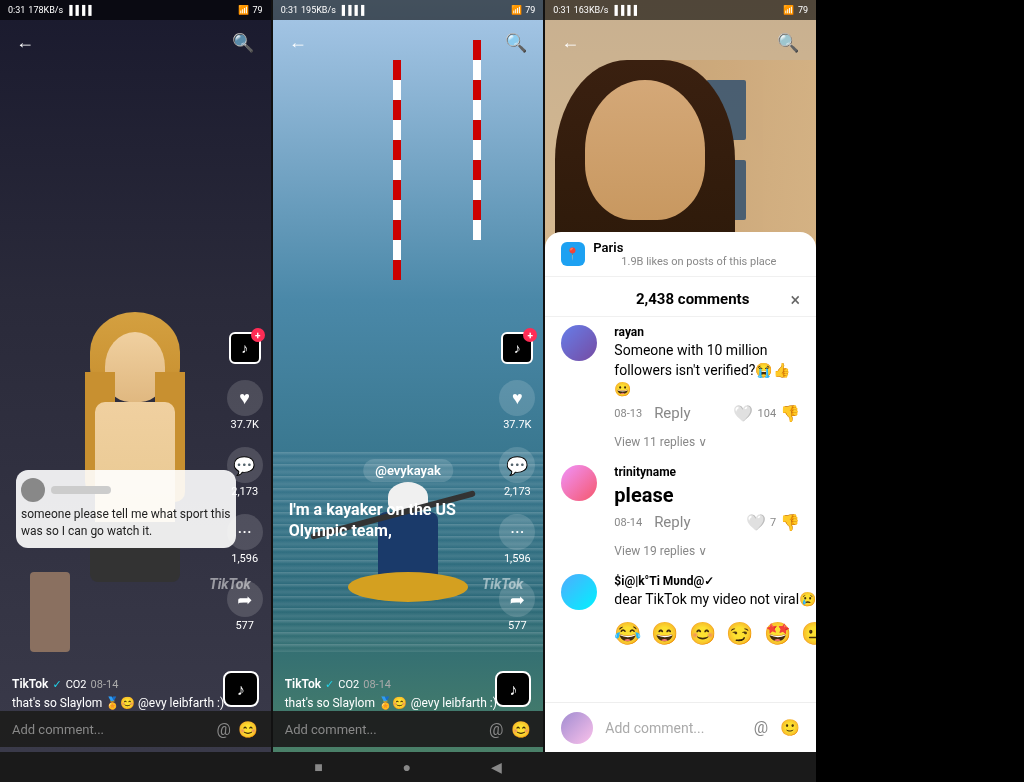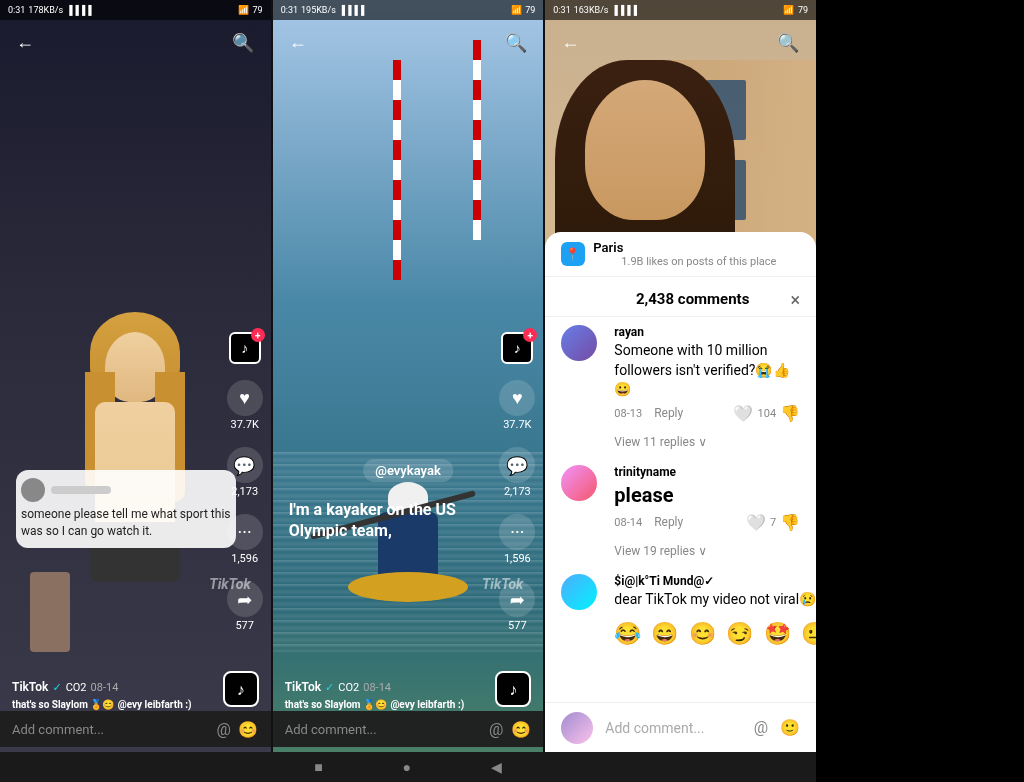--- a/index.html
+++ b/index.html
@@ -158,23 +158,22 @@
       font-size: 11px;
     }
 
     .date-label {
       color: #aaa;
       font-size: 11px;
     }
 
     .description {
       color: #fff;
-      font-size: 10px;
+      font-size: 12px;
       line-height: 1.4;
-      font-weight: bold;
     }
 
     
     .comment-input-area {
       position: absolute;
       bottom: 5px;
       left: 0;
       right: 0;
       height: 36px;
       background: rgba(30,30,30,0.95);
@@ -369,21 +368,21 @@
       align-items: center;
       gap: 12px;
     }
 
     .comment-date {
       font-size: 11px;
       color: #888;
     }
 
     .reply-btn {
-      font-size: 12px;
+      font-size: 15px;
       color: #888;
       cursor: pointer;
     }
 
     .comment-reactions {
       display: flex;
       align-items: center;
       gap: 4px;
       margin-left: auto;
     }

